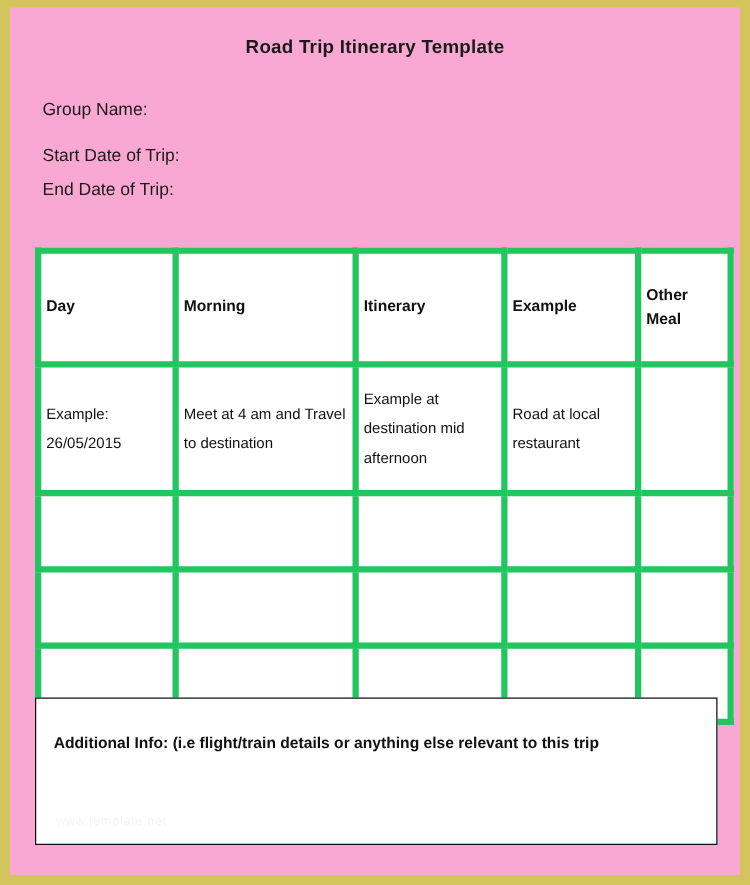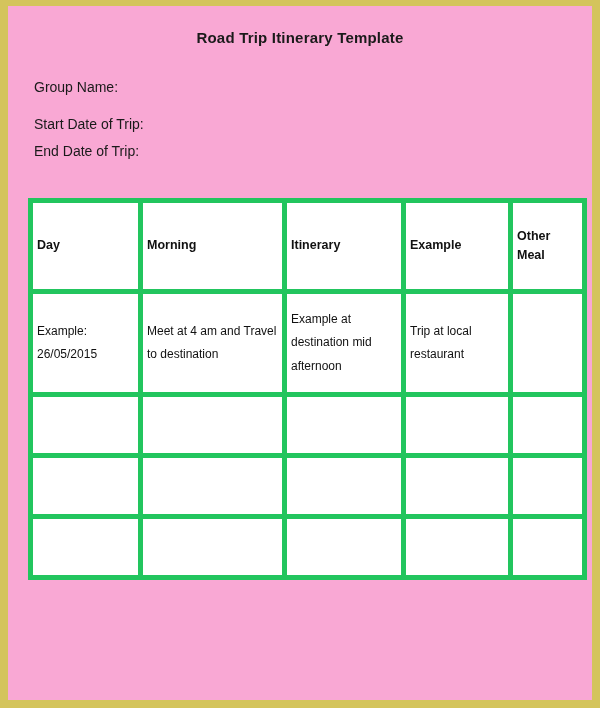--- a/index.html
+++ b/index.html
@@ -156,21 +156,21 @@
           <th>Itinerary</th>
           <th>Example</th>
           <th>Other Meal</th>
         </tr>
       </thead>
       <tbody>
         <tr class="example-row">
           <td>Example: 26/05/2015</td>
           <td>Meet at 4 am and Travel to destination</td>
           <td>Example at destination mid afternoon</td>
-          <td>Trip at local restaurant</td>
+          <td>Road at local restaurant</td>
           <td></td>
         </tr>
         <tr class="blank-row">
           <td></td>
           <td></td>
           <td></td>
           <td></td>
           <td></td>
         </tr>
         <tr class="blank-row">
@@ -183,15 +183,19 @@
         <tr class="blank-row">
           <td></td>
           <td></td>
           <td></td>
           <td></td>
           <td></td>
         </tr>
       </tbody>
     </table>
 
+    <div id="additional-info-box">
+      <div id="additional-info-text">Additional Info:  (i.e flight/train details or anything else relevant to this trip</div>
+      <div id="watermark">www.template.net</div>
+    </div>
 
   </div>
 </div>
 
 </body></html>

